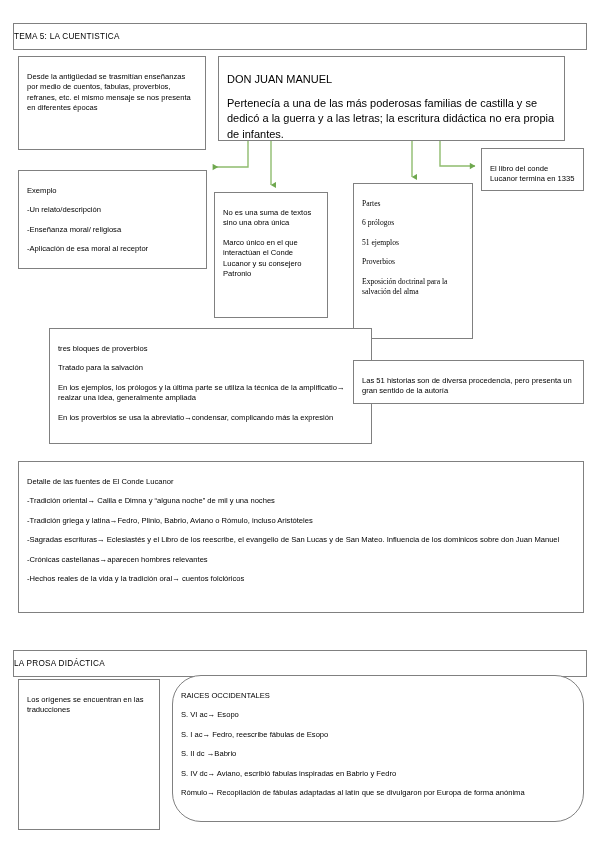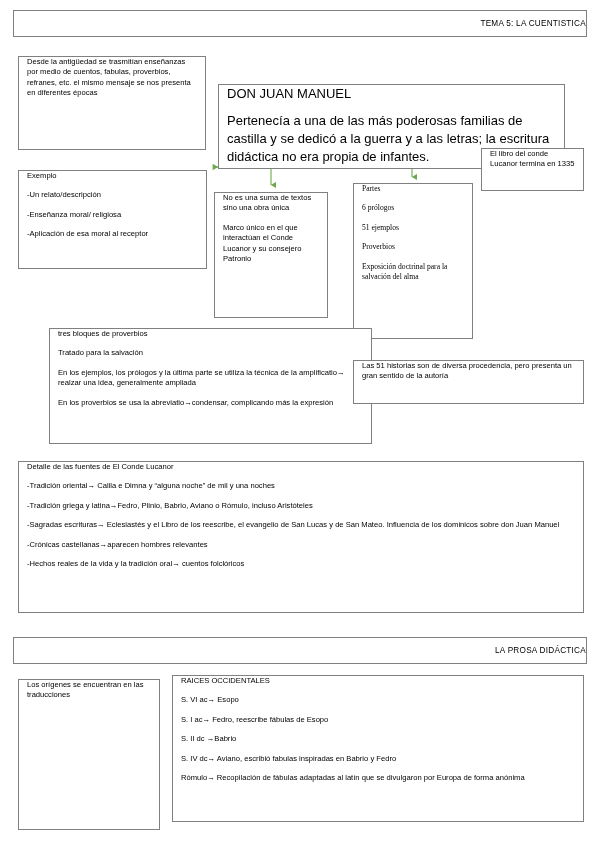--- a/index.html
+++ b/index.html
@@ -19,41 +19,42 @@
     position: absolute;
     left: 0; top: 0;
     width: 599px;
     height: 848px;
   }
   .box {
     position: absolute;
     border: 1px solid #808080;
     box-sizing: border-box;
     background: #ffffff;
-    padding: 0 8px;
+    padding: 15px 8px;
   }
   .box p {
     margin: 0 0 9px 0;
     line-height: 1.38;
   }
   .box p:last-child { margin-bottom: 0; }
 
   .title-box {
     display: flex;
     align-items: center;
-    justify-content: flex-end;
+    justify-content: flex-start;
     padding: 0;
+    margin-top: 13px;
   }
   .title-box .title-text {
     font-size: 8.2px;
     letter-spacing: 0.25px;
     text-align: center;
   }
   .s-base   { font-size: 7.6px; }
-  .s-body   { font-size: 13px; margin-top: 28px; }
+  .s-body   { font-size: 11px; }
 
   
   .conn {
     position: absolute;
     left: 0; top: 0;
     width: 599px;
     height: 848px;
     pointer-events: none;
   }
 </style>
@@ -145,21 +146,21 @@
   </div>
 
   <div class="box title-box" style="left:13px; top:637px; width:574px; height:27px;">
     <span class="title-text">LA PROSA DIDÁCTICA</span>
   </div>
 
   <div class="box s-base" style="left:18px; top:679px; width:142px; height:151px;">
     <p>Los orígenes se encuentran en las traducciones</p>
   </div>
 
-  <div class="box s-base" style="left:172px; top:675px; width:412px; height:147px;">
+  <div class="box s-base" style="left:172px; top:675px; width:412px; height:147px;border-radius:29px;">
     <p>RAICES OCCIDENTALES</p>
     <p>S. VI ac→ Esopo</p>
     <p>S. I ac→ Fedro, reescribe fábulas de Esopo</p>
     <p>S. II dc →Babrio</p>
     <p>S. IV dc→ Aviano, escribió fabulas inspiradas en Babrio y Fedro</p>
     <p>Rómulo→ Recopilación de fábulas adaptadas al latín que se divulgaron por Europa de forma anónima</p>
   </div>
 
 </div>
 

